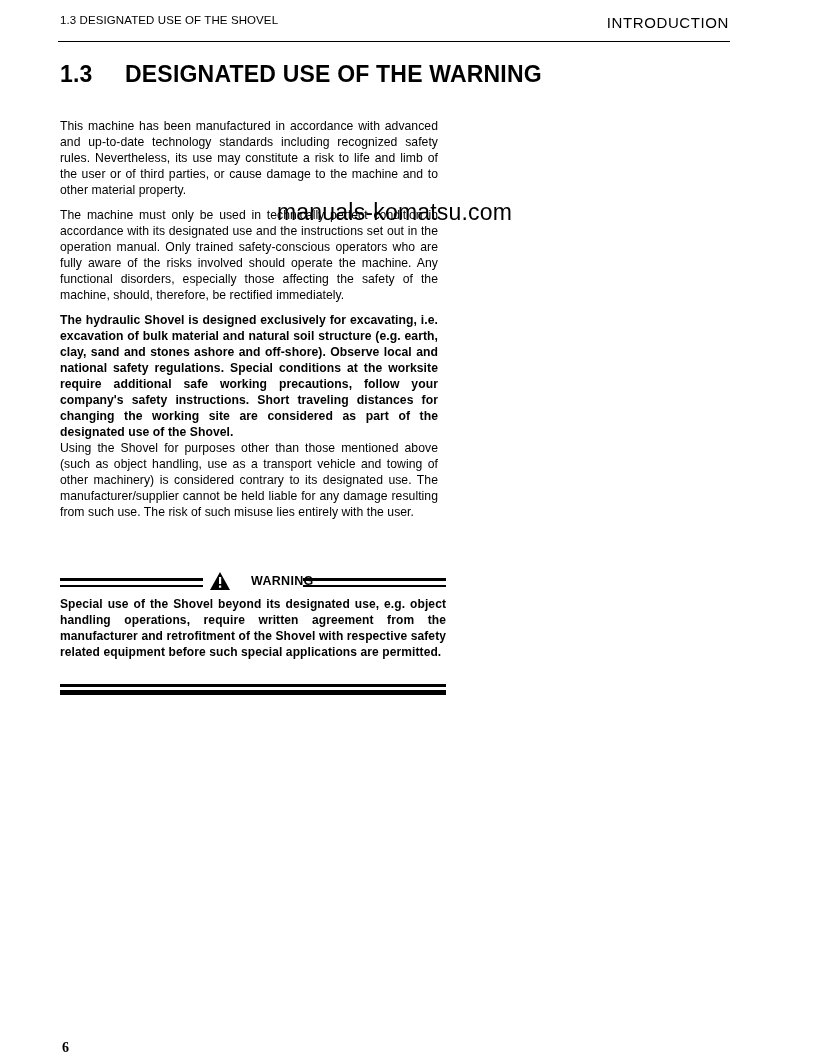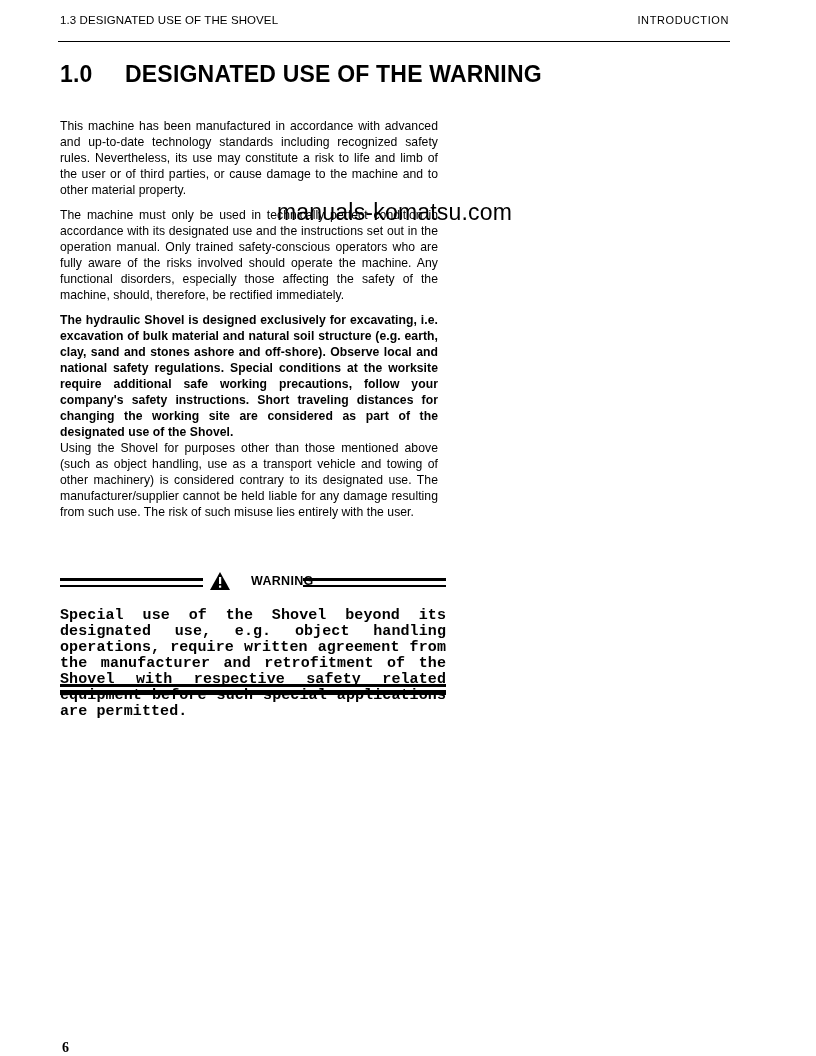--- a/index.html
+++ b/index.html
@@ -19,21 +19,21 @@
       position: absolute;
       left: 60px;
       top: 14px;
       font-size: 11.5px;
       letter-spacing: 0.1px;
     }
     .running-header-right {
       position: absolute;
       right: 87px;
       top: 14px;
-      font-size: 11px;
+      font-size: 15px;
       letter-spacing: 0.6px;
     }
     .header-rule {
       position: absolute;
       left: 58px;
       top: 41px;
       width: 672px;
       height: 1px;
       background: #000;
     }
@@ -117,27 +117,26 @@
       width: 20px;
       height: 18px;
       display: inline-block;
     }
     .warning-label .txt {
       font-size: 12.5px;
       font-weight: bold;
       letter-spacing: 0.3px;
     }
     .warning-text {
-      margin-top: 16px;
-      font-size: 15px;
+      margin-top: 4px;
+      font-size: 12px;
       font-weight: bold;
       line-height: 16px;
       text-align: justify;
       letter-spacing: 0.1px;
-      font-family: Liberation Mono, monospace;
     }
     .warning-footer {
       position: absolute;
       left: 60px;
       top: 684px;
       width: 386px;
       height: 12px;
     }
     .warning-footer .thin {
       position: absolute;
@@ -163,21 +162,21 @@
     }
   </style>
 </head>
 <body>
 
 <div class="running-header-left">1.3 DESIGNATED USE OF THE SHOVEL</div>
 <div class="running-header-right">INTRODUCTION</div>
 <div class="header-rule"></div>
 
 <div class="section-title">
-  <span class="num">1.0</span><span>DESIGNATED USE OF THE WARNING</span>
+  <span class="num">1.3</span><span>DESIGNATED USE OF THE WARNING</span>
 </div>
 
 <div class="body-col">
   <p class="para">This machine has been manufactured in accordance with advanced and up-to-date technology standards including recognized safety rules. Nevertheless, its use may constitute a risk to life and limb of the user or of third parties, or cause damage to the machine and to other material property.</p>
   <p class="para">The machine must only be used in technically perfect condition in accordance with its designated use and the instructions set out in the operation manual. Only trained safety-conscious operators who are fully aware of the risks involved should operate the machine. Any functional disorders, especially those affecting the safety of the machine, should, therefore, be rectified immediately.</p>
   <p class="para tight">The hydraulic Shovel is designed exclusively for excavating, i.e. excavation of bulk material and natural soil structure (e.g. earth, clay, sand and stones ashore and off-shore). Observe local and national safety regulations. Special conditions at the worksite require additional safe working precautions, follow your company's safety instructions. Short traveling distances for changing the working site are considered as part of the designated use of the Shovel.</p>
   <p class="para">Using the Shovel for purposes other than those mentioned above (such as object handling, use as a transport vehicle and towing of other machinery) is considered contrary to its designated use. The manufacturer/supplier cannot be held liable for any damage resulting from such use. The risk of such misuse lies entirely with the user.</p>
 </div>
 
 <div class="watermark">manuals-komatsu.com</div>

